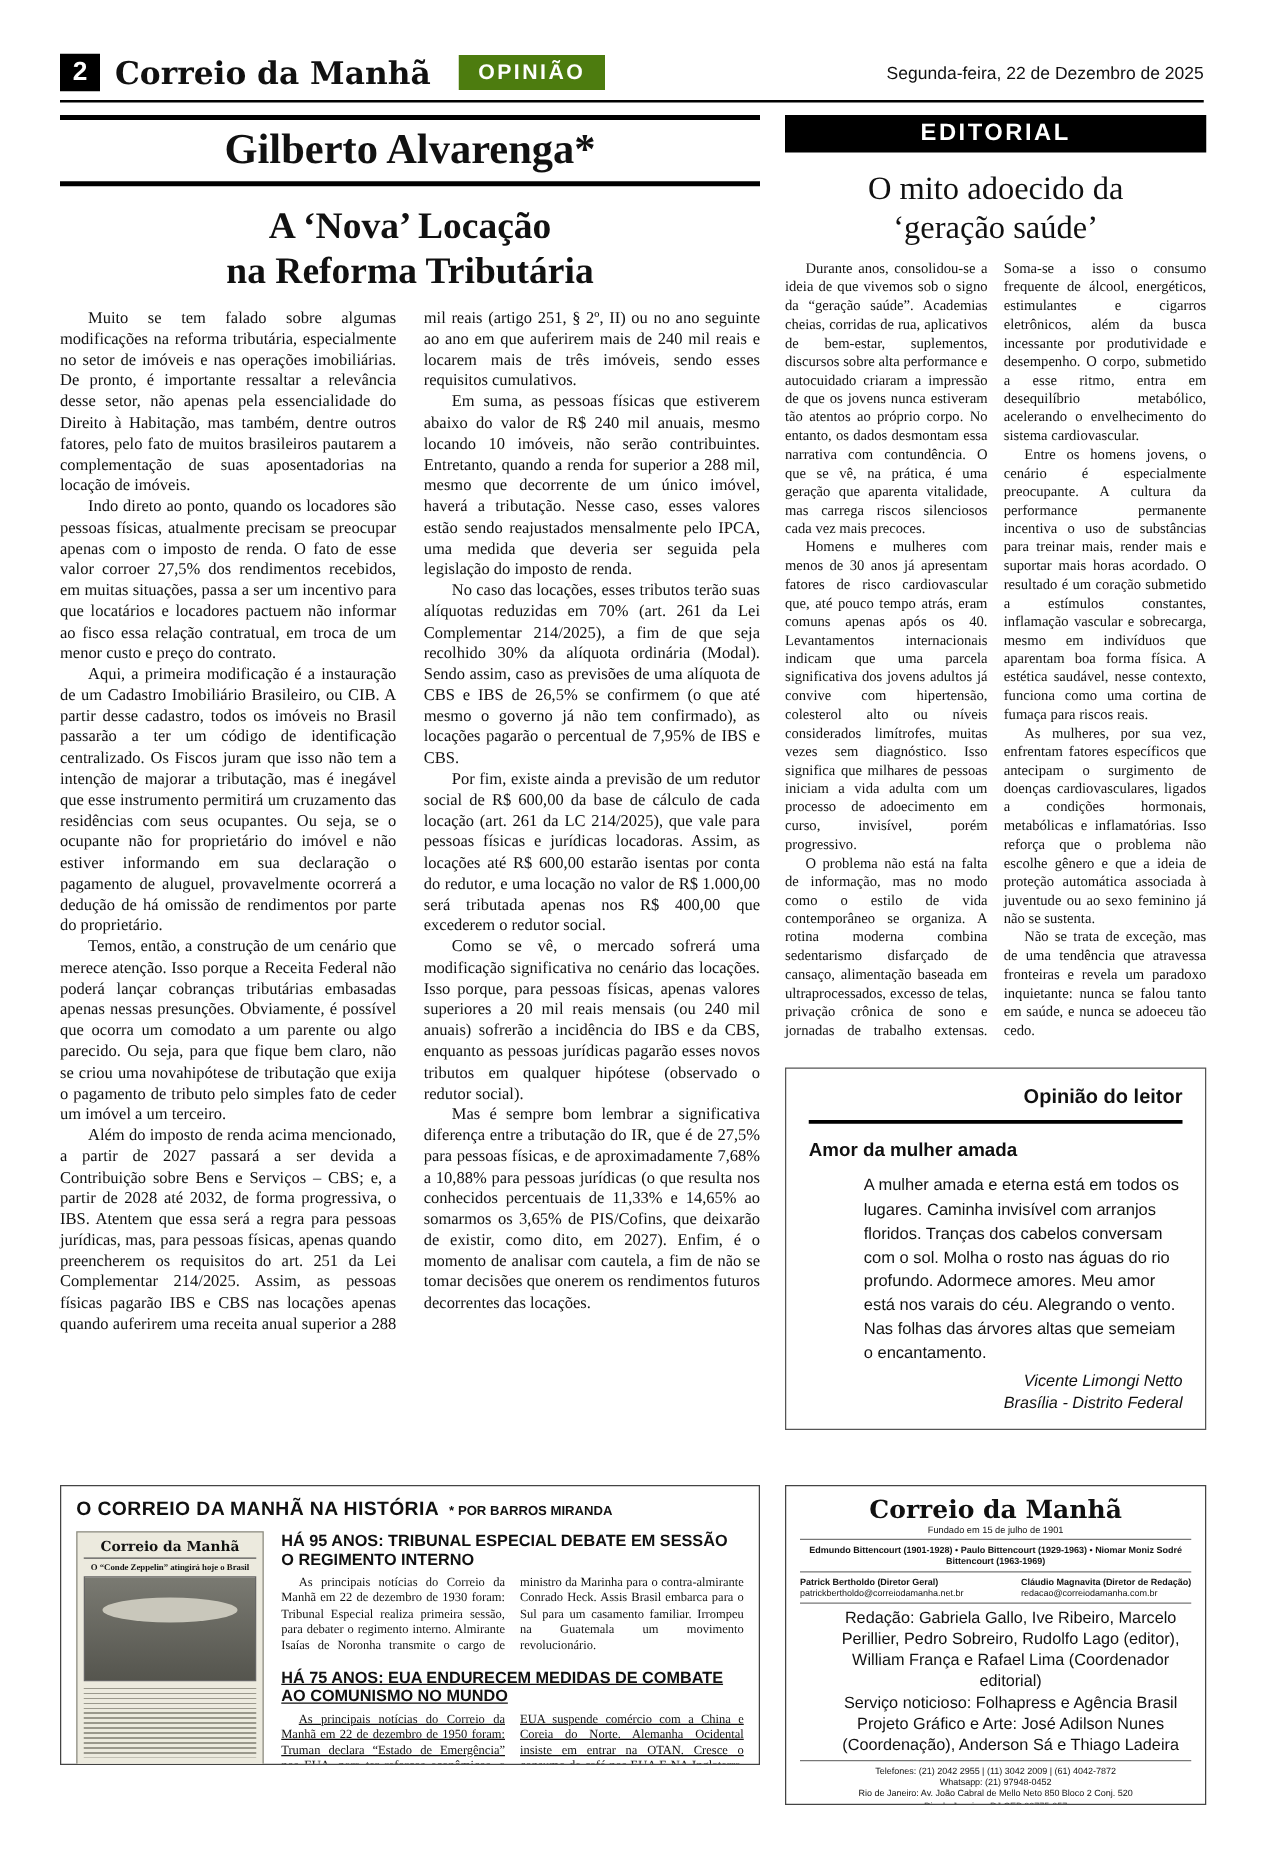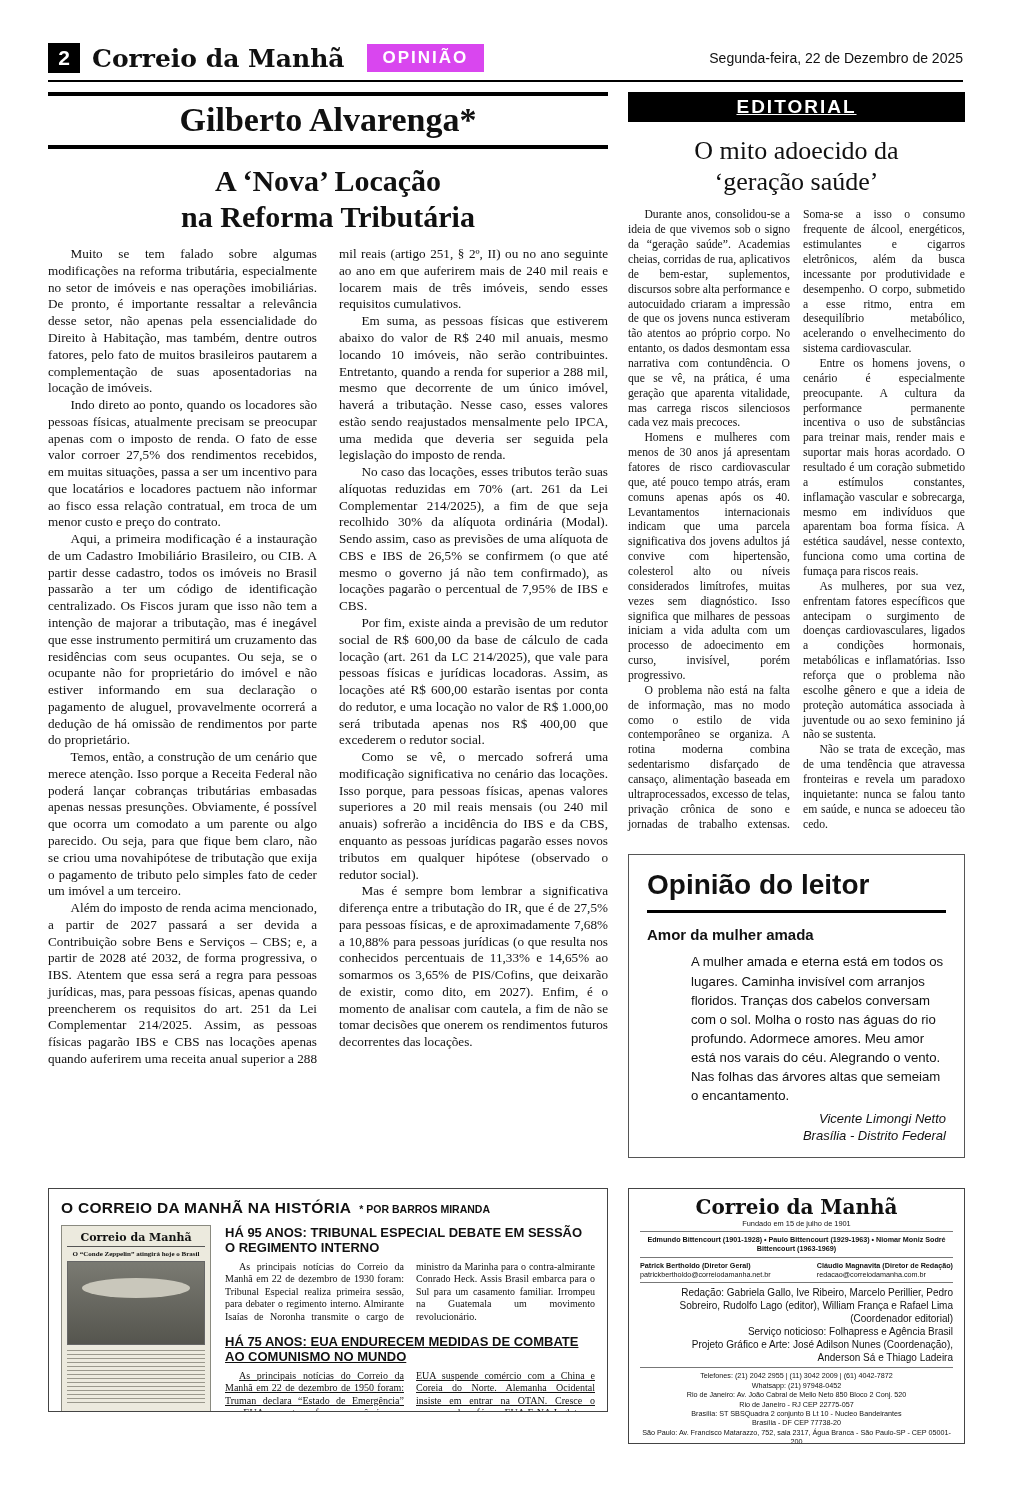--- a/index.html
+++ b/index.html
@@ -5,46 +5,46 @@
   * { box-sizing: border-box; margin: 0; padding: 0; }
   html,body { background:#fff; }
   .page{position:relative;width:1010px;height:1488px;background:#fff;color:#111;
         font-family:"Liberation Serif",serif;overflow:hidden;}
 
   
   .header{position:absolute;left:48px;top:42px;width:915px;height:32px;display:flex;align-items:center;}
   .page-num{width:32px;height:30px;background:#000;color:#fff;font-family:"Liberation Sans",sans-serif;
             font-size:21px;font-weight:bold;display:flex;align-items:center;justify-content:center;}
   .masthead-logo{font-family:"DejaVu Serif",serif;font-weight:bold;font-size:25px;margin-left:12px;white-space:nowrap;}
-  .section-badge{background:#d946ef;color:#fff;font-family:"Liberation Sans",sans-serif;font-weight:bold;
+  .section-badge{background:#4d7c0f;color:#fff;font-family:"Liberation Sans",sans-serif;font-weight:bold;
                  font-size:17px;letter-spacing:2px;padding:4px 16px;margin-left:22px;}
   .header-date{margin-left:auto;font-family:"Liberation Sans",sans-serif;font-size:14px;}
   .header-rule{position:absolute;left:48px;top:80px;width:915px;border-top:2.5px solid #000;}
 
   
   .article{position:absolute;left:48px;top:92px;width:560px;}
   .rule-thick{border-top:4px solid #000;}
   .author-title{font-size:34px;font-weight:bold;text-align:center;padding:5px 0 7px;line-height:1.1;}
   .article-headline{font-size:30px;line-height:1.18;font-weight:bold;text-align:center;margin:14px 0 4px;}
   .article-body{margin-top:12px;column-count:2;column-gap:22px;text-align:justify;font-size:13.2px;line-height:1.27;}
   .body-p{text-indent:1.7em;}
   .article-credit{width:49%;margin-left:auto;margin-top:22px;text-align:center;font-weight:bold;
                   font-size:13.2px;line-height:1.3;}
 
   
   .right-col{position:absolute;left:628px;top:92px;width:337px;}
   .editorial-badge{background:#000;color:#fff;text-align:center;font-family:"Liberation Sans",sans-serif;
-                   font-weight:bold;font-size:19px;letter-spacing:2px;padding:4px 0;text-decoration:underline;}
+                   font-weight:bold;font-size:19px;letter-spacing:2px;padding:4px 0;}
   .editorial-headline{text-align:center;font-size:26px;line-height:1.2;margin:13px 0 11px;font-weight:normal;}
   .editorial-body{column-count:2;column-gap:13px;text-align:justify;font-size:11.7px;line-height:1.27;}
   .editorial-body .body-p{text-indent:1.4em;}
 
   
   .reader-box{border:1.5px solid #555;margin-top:22px;padding:14px 18px 12px;}
-  .reader-title{font-family:"Liberation Sans",sans-serif;font-weight:bold;font-size:28px;text-align:left;
+  .reader-title{font-family:"Liberation Sans",sans-serif;font-weight:bold;font-size:16px;text-align:right;
                 padding-bottom:9px;border-bottom:3px solid #000;}
   .letter-title{font-family:"Liberation Sans",sans-serif;font-weight:bold;font-size:15px;margin:13px 0 9px;}
   .letter-body{font-family:"Liberation Sans",sans-serif;font-size:13.2px;line-height:1.45;margin-left:44px;}
   .letter-sig{font-family:"Liberation Sans",sans-serif;font-style:italic;font-size:13px;text-align:right;
               margin-top:4px;line-height:1.35;}
 
   
   .history-box{position:absolute;left:48px;top:1188px;width:560px;height:224px;border:1.5px solid #444;
                padding:10px 12px;overflow:hidden;}
   .history-title-row{display:flex;align-items:baseline;gap:8px;font-family:"Liberation Sans",sans-serif;}
@@ -67,21 +67,21 @@
 
   
   .mb-box{position:absolute;left:628px;top:1188px;width:337px;height:256px;border:1.5px solid #444;
           padding:7px 11px;font-family:"Liberation Sans",sans-serif;text-align:center;overflow:hidden;}
   .mb-logo{font-family:"DejaVu Serif",serif;font-weight:bold;font-size:20px;line-height:1.1;}
   .mb-founded{font-size:7.4px;margin-top:1px;}
   .mb-rule{border-top:1px solid #777;margin:3px 0;}
   .mb-founders{font-size:7.2px;font-weight:bold;line-height:1.3;}
   .mb-directors{display:flex;justify-content:space-between;text-align:left;font-size:7.2px;gap:10px;line-height:1.3;}
   .mb-dir-name{font-weight:bold;}
-  .mb-staff{text-align:right;font-size:10px;line-height:1.3;margin-left:24px;}
+  .mb-staff{text-align:center;font-size:13px;line-height:1.3;margin-left:24px;}
   .mb-contact{font-size:7.2px;line-height:1.3;}
   .mb-site{font-weight:bold;font-size:13px;margin-top:2px;}
   .mb-disclaimer{font-size:7px;line-height:1.3;margin-top:2px;}
 </style>
 </head>
 <body>
 
 <div class="page">
 
   <header class="header">

